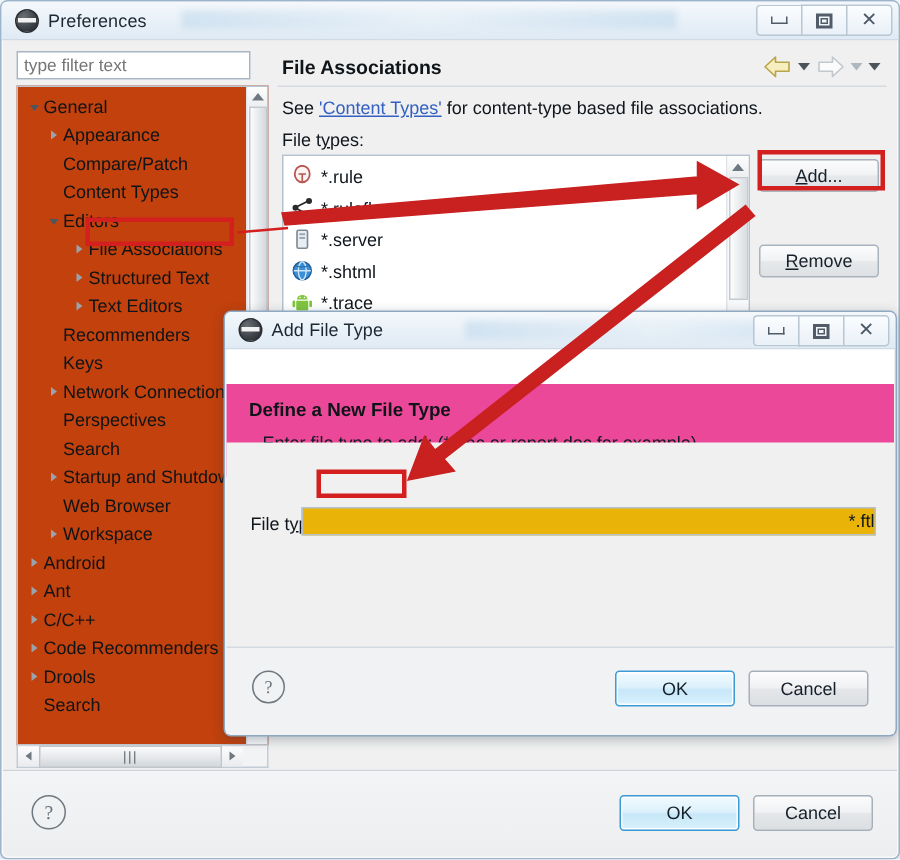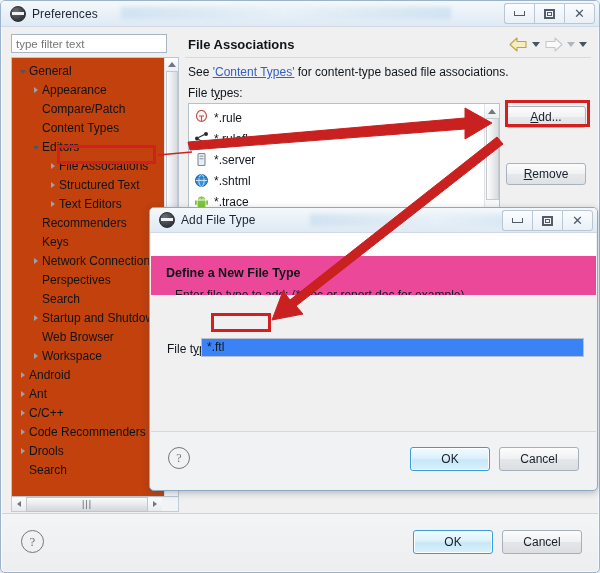--- a/index.html
+++ b/index.html
@@ -283,24 +283,25 @@
     background:#f0f0f0;
   }
   #ft-label {
     position:absolute; left:16px; top:47px;
     font-size:12px; color:#10161c;
   }
   #ft-label u { text-decoration: underline; }
   #ft-input {
     position:absolute; left:50px; top:43px; right:12px; height:19px;
     box-sizing:border-box;
-    background:#3b82f6; border:1px solid #b5c1cd;
+    background:#eab308; border:1px solid #b5c1cd;
     font-size:12px; color:#10161c;
     padding-left:5px; line-height:17px;
     font-family:"Liberation Sans",sans-serif;
+    text-align:right;
   }
   #addtype-footer {
     position:absolute; left:0; right:0; bottom:0; height:57px;
     background:#f1f2f4;
     border-top:1px solid #d3d9df;
   }
   #addtype-help {
     position:absolute; left:17px; top:15px;
     width:20px; height:20px; border-radius:50%;
     border:1.6px solid #70787f; color:#6a727a; font-size:12px;

